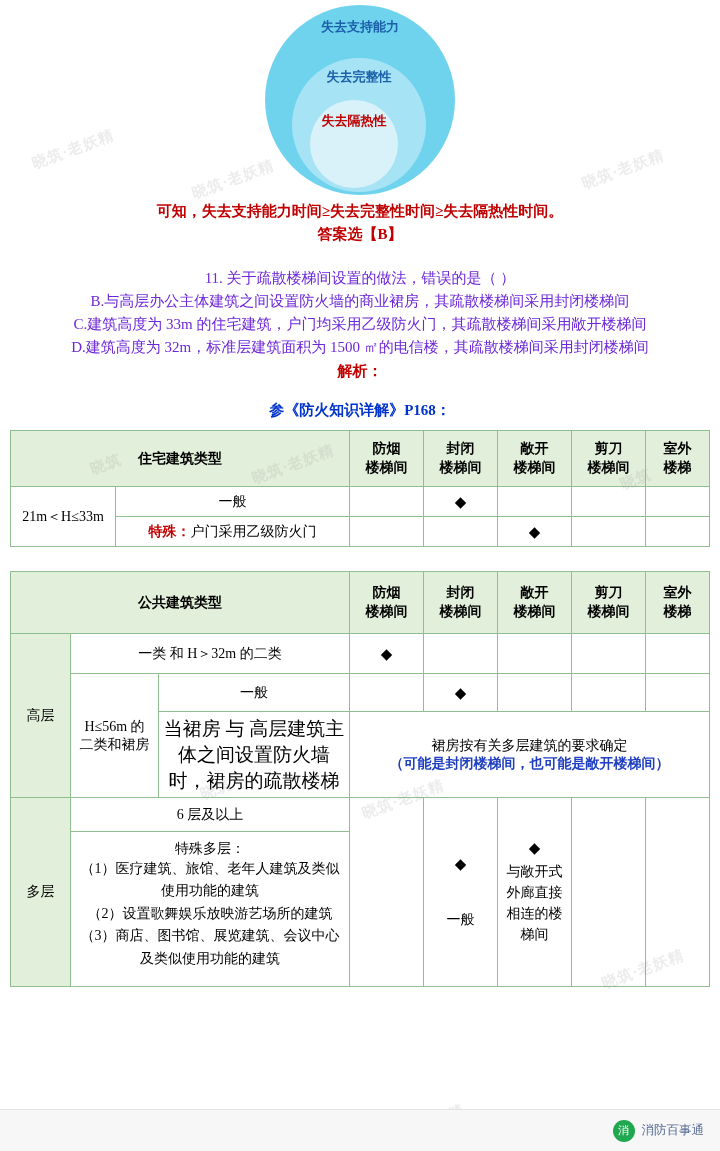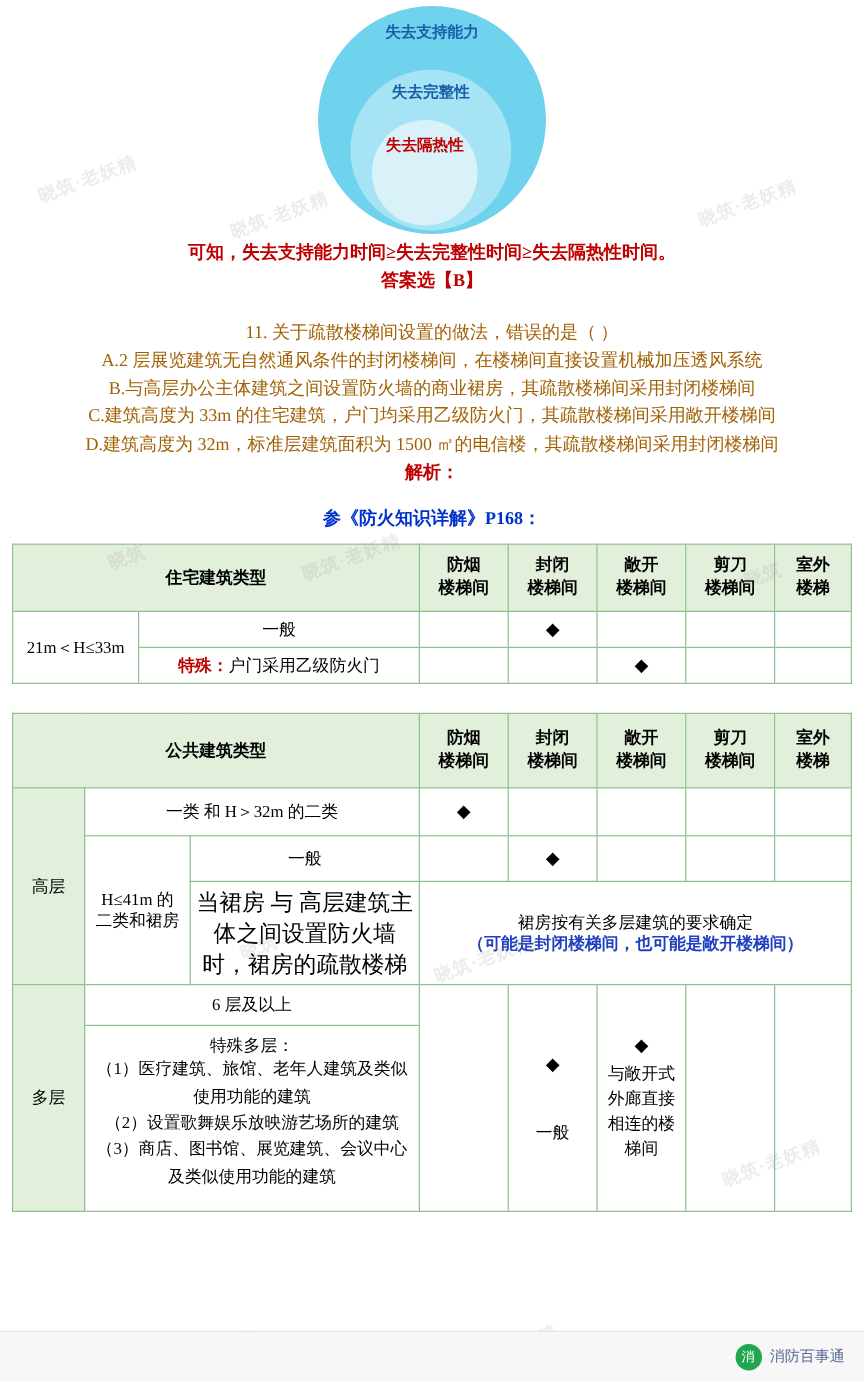--- a/index.html
+++ b/index.html
@@ -65,21 +65,21 @@
     font-weight: bold;
     margin-top: 13px;
   }
   .c-mid .c-label { color: #1a5fa8; margin-top: 10px; }
   .c-in .c-label { color: #c00000; margin-top: 12px; }
 
   .txt-block { padding: 0 12px; text-align: center; }
   .line {
     font-size: 15px;
     line-height: 1.55;
-    color: #a16207;
+    color: #6d28d9;
     white-space: nowrap;
   }
   .red { color: #c00000; font-weight: bold; }
   .blue { color: #0033cc; font-weight: bold; }
   .sp-top { margin-top: 12px; }
 
   
   table {
     border-collapse: collapse;
     font-family: "Liberation Serif", serif;
@@ -158,21 +158,20 @@
     </div>
     <div class="circle c-in">
       <span class="c-label">失去隔热性</span>
     </div>
   </div>
 
   <div class="txt-block">
     <div class="line red">可知，失去支持能力时间≥失去完整性时间≥失去隔热性时间。</div>
     <div class="line red">答案选【B】</div>
     <div class="line sp-top" style="margin-top:20px;">11. 关于疏散楼梯间设置的做法，错误的是（    ）</div>
-    <div class="line">A.2 层展览建筑无自然通风条件的封闭楼梯间，在楼梯间直接设置机械加压透风系统</div>
     <div class="line">B.与高层办公主体建筑之间设置防火墙的商业裙房，其疏散楼梯间采用封闭楼梯间</div>
     <div class="line">C.建筑高度为 33m 的住宅建筑，户门均采用乙级防火门，其疏散楼梯间采用敞开楼梯间</div>
     <div class="line">D.建筑高度为 32m，标准层建筑面积为 1500 ㎡的电信楼，其疏散楼梯间采用封闭楼梯间</div>
     <div class="line red">解析：</div>
     <div class="line blue" style="margin-top:16px;">参《防火知识详解》P168：</div>
   </div>
 
   <table class="tbl" style="margin-top:8px;">
     <tbody>
         <tr>
@@ -251,21 +250,21 @@
       <td colspan="2" style="height:40px;">一类 和 H＞32m 的二类</td>
       <td class="diamond">◆</td>
       <td></td>
       <td></td>
       <td></td>
       <td></td>
     </tr>
 
     <tr>
       <td rowspan="2" style="width:88px;">
-        <div>H≤41m 的</div>
+        <div>H≤56m 的</div>
         <div>二类和裙房</div>
       </td>
       <td style="height:38px;">一般</td>
       <td></td>
       <td class="diamond">◆</td>
       <td></td>
       <td></td>
       <td></td>
     </tr>
 

